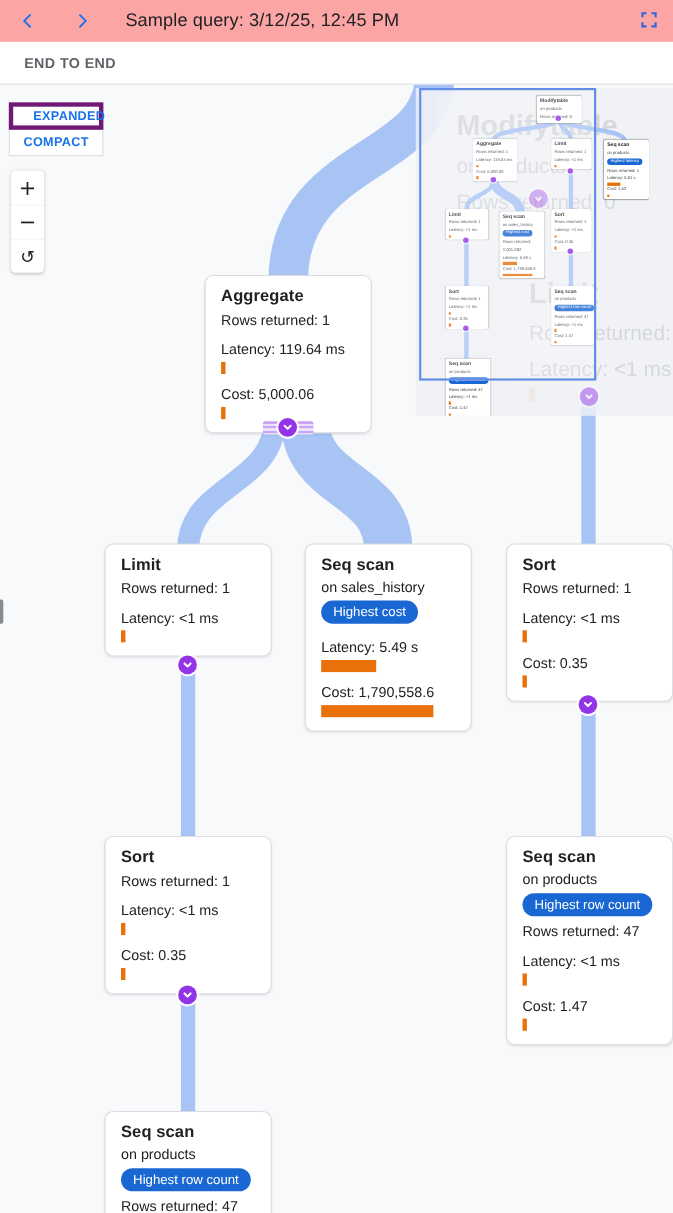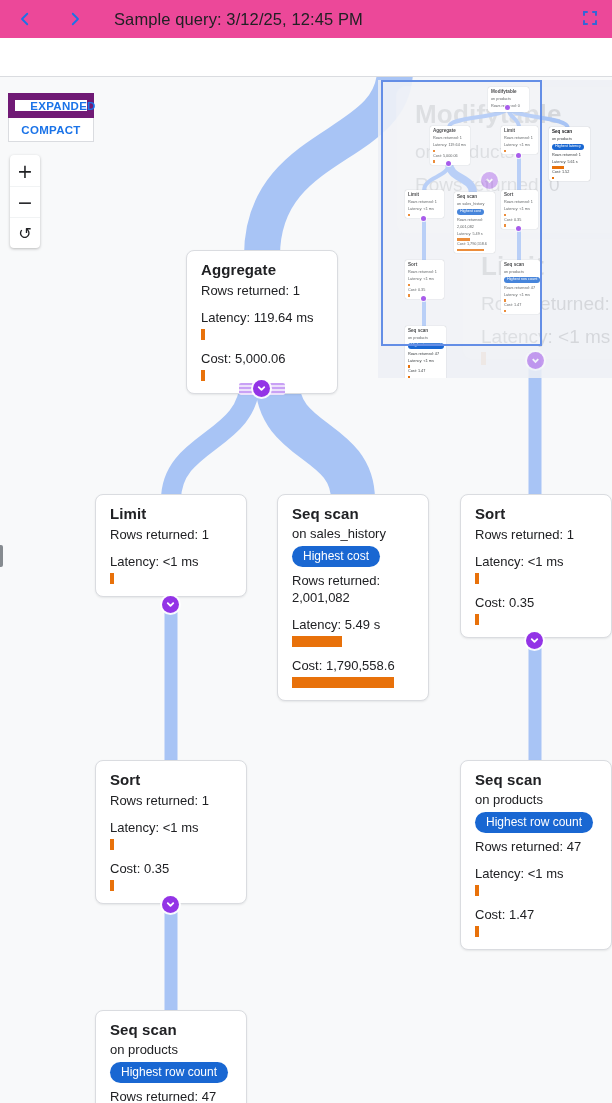--- a/index.html
+++ b/index.html
@@ -1,20 +1,20 @@
 <!DOCTYPE html>
 <html><head>
 <meta charset="utf-8">
 <style>
   * { margin:0; padding:0; box-sizing:border-box; }
   html,body { width:612px; height:1103px; overflow:hidden; background:#fff;
     font-family:"Liberation Sans","DejaVu Sans",sans-serif; color:#202124; }
 
   
-  .header { position:relative; height:38px; background:#ec4899; display:flex; align-items:center;text-align:center; }
+  .header { position:relative; height:38px; background:#fca5a5; display:flex; align-items:center;text-align:center; }
   .nav-btn { width:34px; height:30px; display:flex; align-items:center; justify-content:center; cursor:pointer; }
   .nav-btn:first-child { margin-left:8px; }
   .nav-btn + .nav-btn { margin-left:16px; }
   .page-title { font-size:16.5px; color:#202124; margin-left:22px; letter-spacing:.1px; }
   .fullscreen-btn { position:absolute; right:11px; top:9px; width:20px; height:20px; cursor:pointer; }
 
   
   .tabbar { height:39px; background:#fff; border-bottom:1px solid #dadce0; display:flex; }
   .tab { position:relative; padding:0 22px; display:flex; align-items:center; font-size:13px;
          font-weight:700; letter-spacing:.35px; color:#5f6368; cursor:pointer; }
@@ -48,21 +48,21 @@
   
   .edge-btn { position:absolute; width:17px; height:17px; border-radius:50%; background:#9334e6;
     box-shadow:0 0 0 2px rgba(255,255,255,.9); display:flex; align-items:center; justify-content:center; cursor:pointer; z-index:5; }
   .stripe-band { position:absolute; width:46px; height:12px; z-index:4;
     background:repeating-linear-gradient(180deg,#c9a1f5 0 2px,#ece1fb 2px 4.2px); border-radius:2px; }
 
   
   .view-toggle { position:absolute; left:8px; top:16px; width:86px; z-index:30; }
   .vt-btn { height:25px; background:#fff; border:1px solid #dadce0; color:#1a73e8; font-size:11.5px;
     font-weight:700; letter-spacing:.3px; display:flex; align-items:center; justify-content:center; cursor:pointer; }
-  .vt-btn.selected { border:7px solid #701a75; position:relative; z-index:2;padding-left:24px; }
+  .vt-btn.selected { border:4px solid #701a75; position:relative; z-index:2;padding-left:24px; }
   .vt-btn + .vt-btn { margin-top:-1px; }
 
   .zoom-card { position:absolute; left:10px; top:78px; width:30px; background:#fff; border-radius:4px;
     box-shadow:0 1px 3px rgba(0,0,0,.25); z-index:30; overflow:hidden; }
   .zoom-btn { height:31px; display:flex; align-items:center; justify-content:center; font-size:19px;
     color:#202124; cursor:pointer; font-family:"DejaVu Sans",sans-serif; }
   .zoom-btn + .zoom-btn { border-top:1px solid #f1f3f4; }
   .zoom-btn.reset { font-size:16px; }
 
   
@@ -111,20 +111,21 @@
         <path d="M4 9 V4 H9"></path>
           <path d="M15 4 H20 V9"></path>
           <path d="M20 15 V20 H15"></path>
           <path d="M9 20 H4 V15"></path>
       </svg>
     </span>
   </div>
 </div>
 
 <div class="tabbar">
+  <div class="tab">END TO END</div>
 </div>
 
 <div class="canvas">
 
   <svg class="edges">
     <path d="M 395 70 C 395 150, 262 140, 262 256" stroke="#a8c4f5" stroke-width="36" fill="none"></path>
     <path d="M 250 380 C 250 442, 171 440, 171 500" stroke="#a8c4f5" stroke-width="20" fill="none"></path>
     <path d="M 277 380 C 277 445, 353 438, 353 500" stroke="#a8c4f5" stroke-width="44" fill="none"></path>
     <path d="M 171 598 L 171 764" stroke="#a8c4f5" stroke-width="13" fill="none"></path>
     <path d="M 171 895 L 171 1014" stroke="#a8c4f5" stroke-width="13" fill="none"></path>
@@ -157,21 +158,20 @@
     <div class="node-title">Limit</div>
     <div class="stat">Rows returned: 1</div>
     <div class="stat gap">Latency: &lt;1 ms</div>
     <div class="bar" style="width:4px"></div>
   </div>
 
   <div class="node" style="left:277px; top:417px;">
     <div class="node-title">Seq scan</div>
     <div class="node-sub">on sales_history</div>
     <div class="badge">Highest cost</div>
-    <div class="stat">Rows returned: 2,001,082</div>
     <div class="stat gap">Latency: 5.49 s</div>
     <div class="bar" style="width:50px"></div>
     <div class="stat gap">Cost: 1,790,558.6</div>
     <div class="bar" style="width:102px"></div>
   </div>
 
   <div class="node" style="left:460px; top:417px;">
     <div class="node-title">Sort</div>
     <div class="stat">Rows returned: 1</div>
     <div class="stat gap">Latency: &lt;1 ms</div>

